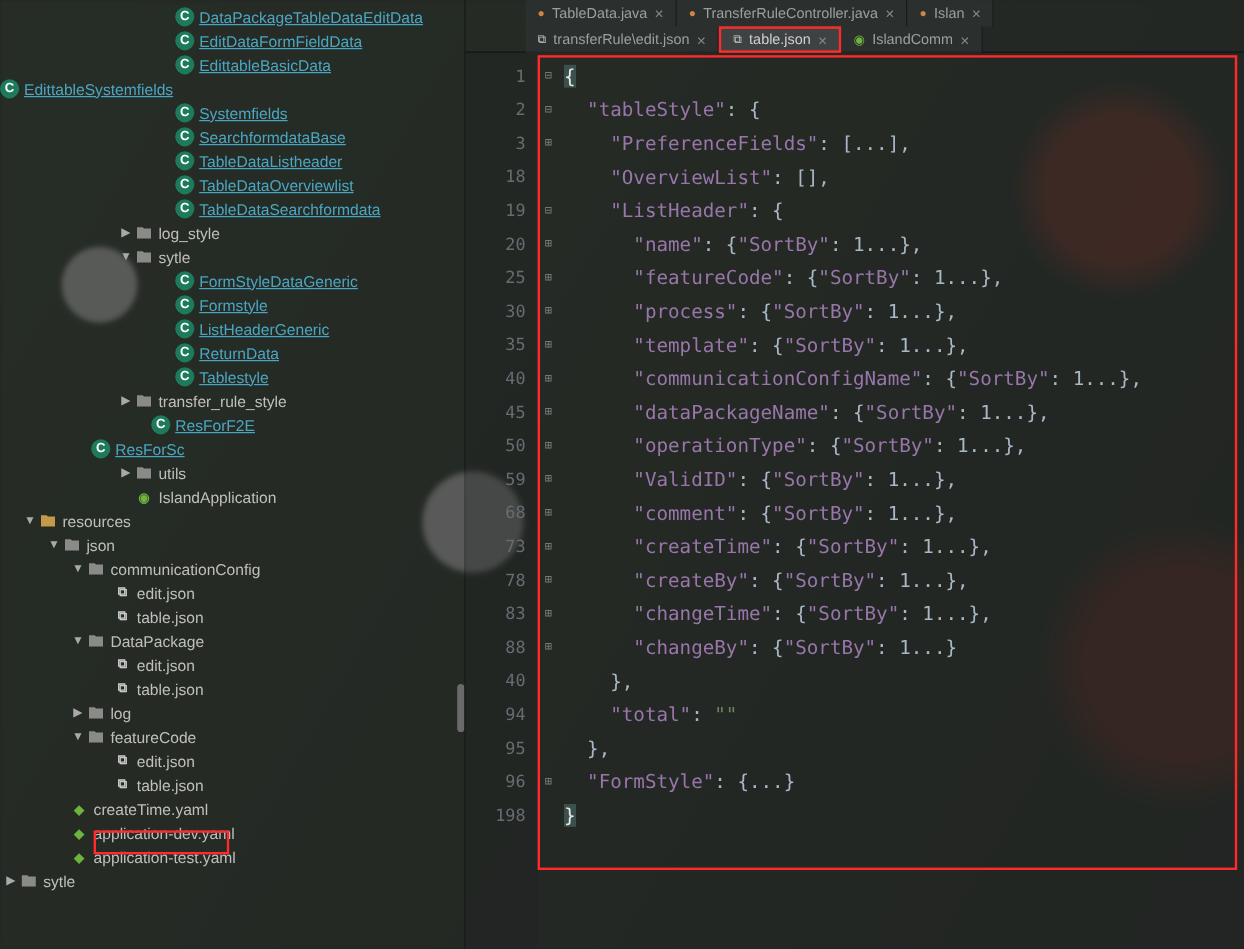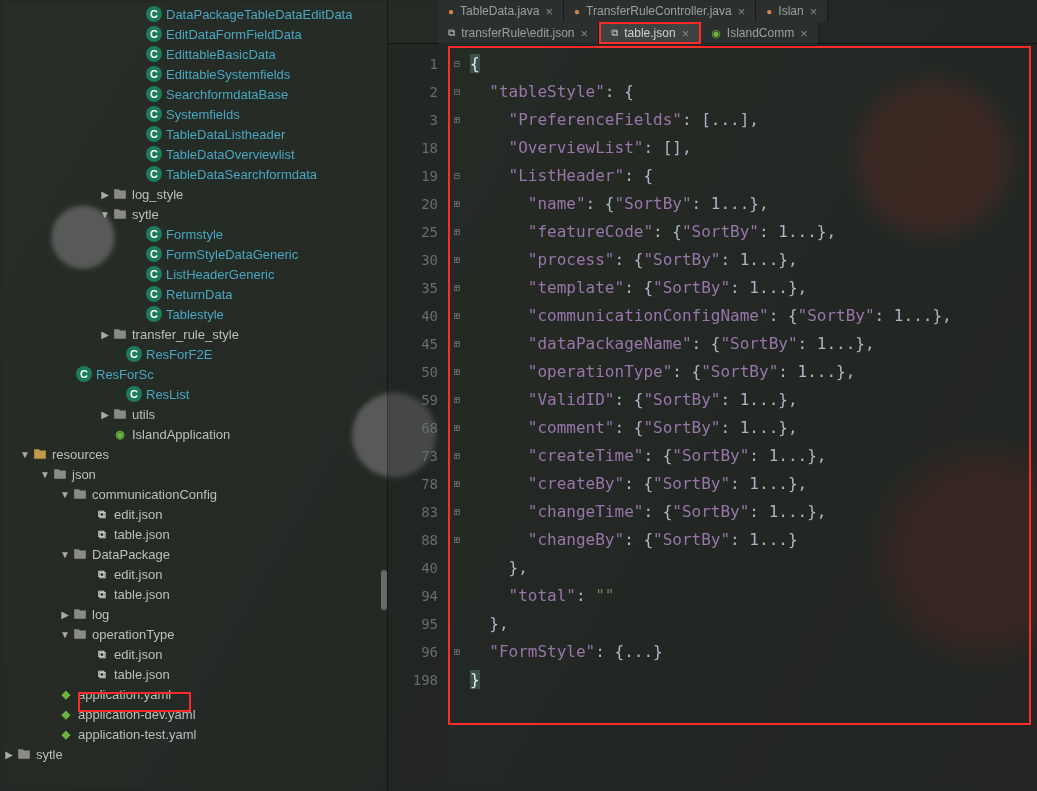--- a/index.html
+++ b/index.html
@@ -61,21 +61,21 @@
     font-size: 11px; font-weight: bold;
     border-radius: 8px;
   }
   .ic-class { background: #1d7a5a; color: #fff; border-radius: 8px; }
   .ic-cls-c::after { content: "C"; }
   .ic-folder { color: #b0b0b0; }
   .ic-folder svg { width: 14px; height: 14px; }
   .ic-json { width:16px; height:16px; color:#c9c9c9; }
   .ic-yaml { width:16px; height:16px; }
   .lbl { color: #bfbfbd; }
-  .lbl.java { color: #4aa6c2; }
+  .lbl.java { color: #4aa6c2; text-decoration: underline; }
   .scroll-mark {
     position:absolute; right:0; top:570px; width:6px; height:40px;
     background:#6a6a6a; border-radius:3px;
   }
   .hl-file {
     position:absolute; left:78px; top:692px; width:113px; height:20px;
     border:2px solid #ff2b2b; pointer-events:none; z-index:5;
   }
 
   
@@ -160,31 +160,31 @@
     <span class="lbl java">DataPackageTableDataEditData</span>
         </div>
         <div class="row" style="padding-left:146px">
     <span class="ic ic-class ic-cls-c"></span>
     <span class="lbl java">EditDataFormFieldData</span>
         </div>
         <div class="row" style="padding-left:146px">
     <span class="ic ic-class ic-cls-c"></span>
     <span class="lbl java">EdittableBasicData</span>
         </div>
-        <div class="row" style="padding-left:146px">
+        <div class="row" style="">
     <span class="ic ic-class ic-cls-c"></span>
     <span class="lbl java">EdittableSystemfields</span>
         </div>
         <div class="row" style="padding-left:146px">
     <span class="ic ic-class ic-cls-c"></span>
+    <span class="lbl java">Systemfields</span>
+        </div>
+        <div class="row" style="padding-left:146px">
+    <span class="ic ic-class ic-cls-c"></span>
     <span class="lbl java">SearchformdataBase</span>
-        </div>
-        <div class="row" style="padding-left:146px">
-    <span class="ic ic-class ic-cls-c"></span>
-    <span class="lbl java">Systemfields</span>
         </div>
         <div class="row" style="padding-left:146px">
     <span class="ic ic-class ic-cls-c"></span>
     <span class="lbl java">TableDataListheader</span>
         </div>
         <div class="row" style="padding-left:146px">
     <span class="ic ic-class ic-cls-c"></span>
     <span class="lbl java">TableDataOverviewlist</span>
         </div>
         <div class="row" style="padding-left:146px">
@@ -208,25 +208,25 @@
       <span class="ic ic-folder">
           <svg viewBox="0 0 24 24" fill="#8a8a88">
             <path d="M10 4H2v16h20V6H12z"></path>
           </svg>
         </span>
       <span class="lbl">sytle</span>
     </div>
     <div id="tree-sytle">
         <div class="row" style="padding-left:146px">
     <span class="ic ic-class ic-cls-c"></span>
+    <span class="lbl java">FormStyleDataGeneric</span>
+        </div>
+        <div class="row" style="padding-left:146px">
+    <span class="ic ic-class ic-cls-c"></span>
     <span class="lbl java">Formstyle</span>
-        </div>
-        <div class="row" style="padding-left:146px">
-    <span class="ic ic-class ic-cls-c"></span>
-    <span class="lbl java">FormStyleDataGeneric</span>
         </div>
         <div class="row" style="padding-left:146px">
     <span class="ic ic-class ic-cls-c"></span>
     <span class="lbl java">ListHeaderGeneric</span>
         </div>
         <div class="row" style="padding-left:146px">
     <span class="ic ic-class ic-cls-c"></span>
     <span class="lbl java">ReturnData</span>
         </div>
         <div class="row" style="padding-left:146px">
@@ -245,24 +245,20 @@
       <span class="lbl">transfer_rule_style</span>
     </div>
     <div id="tree-rootcls">
         <div class="row" style="padding-left:126px">
     <span class="ic ic-class ic-cls-c"></span>
     <span class="lbl java">ResForF2E</span>
         </div>
         <div class="row" style="padding-left:76px">
     <span class="ic ic-class ic-cls-c"></span>
     <span class="lbl java">ResForSc</span>
-        </div>
-        <div class="row" style="padding-left:126px">
-    <span class="ic ic-class ic-cls-c"></span>
-    <span class="lbl java">ResList</span>
         </div>
       </div>
 
     <div class="row" style="padding-left:98px">
       <span class="chevron">▶</span>
       <span class="ic ic-folder">
           <svg viewBox="0 0 24 24" fill="#8a8a88">
             <path d="M10 4H2v16h20V6H12z"></path>
           </svg>
         </span>
@@ -342,37 +338,37 @@
       <span class="lbl">log</span>
     </div>
 
     <div class="row" style="padding-left:58px">
       <span class="chevron">▼</span>
       <span class="ic ic-folder">
           <svg viewBox="0 0 24 24" fill="#8a8a88">
             <path d="M10 4H2v16h20V6H12z"></path>
           </svg>
         </span>
-      <span class="lbl">operationType</span>
+      <span class="lbl">featureCode</span>
     </div>
     <div id="tree-tr">
         <div class="row" style="padding-left:94px">
     <span class="ic ic-json">⧉</span>
     <span class="lbl">edit.json</span>
         </div>
         <div class="row" style="padding-left:94px">
     <span class="ic ic-json">⧉</span>
     <span class="lbl">table.json</span>
         </div>
       </div>
 
     <div id="tree-yaml">
         <div class="row" style="padding-left:58px">
     <span class="ic ic-yaml" style="color:#6cb33f">◆</span>
-    <span class="lbl">application.yaml</span>
+    <span class="lbl">createTime.yaml</span>
         </div>
         <div class="row" style="padding-left:58px">
     <span class="ic ic-yaml" style="color:#6cb33f">◆</span>
     <span class="lbl">application-dev.yaml</span>
         </div>
         <div class="row" style="padding-left:58px">
     <span class="ic ic-yaml" style="color:#6cb33f">◆</span>
     <span class="lbl">application-test.yaml</span>
         </div>
       </div>

